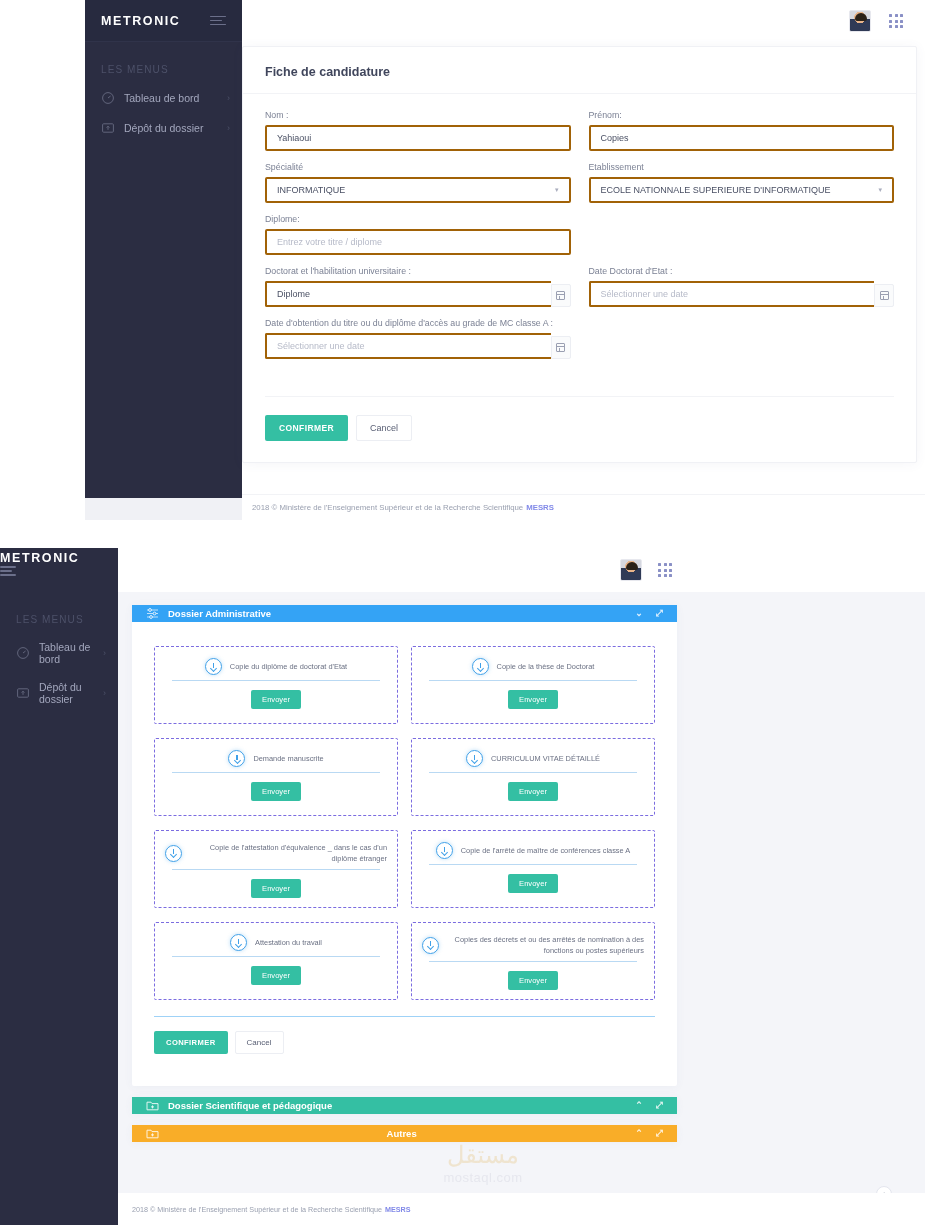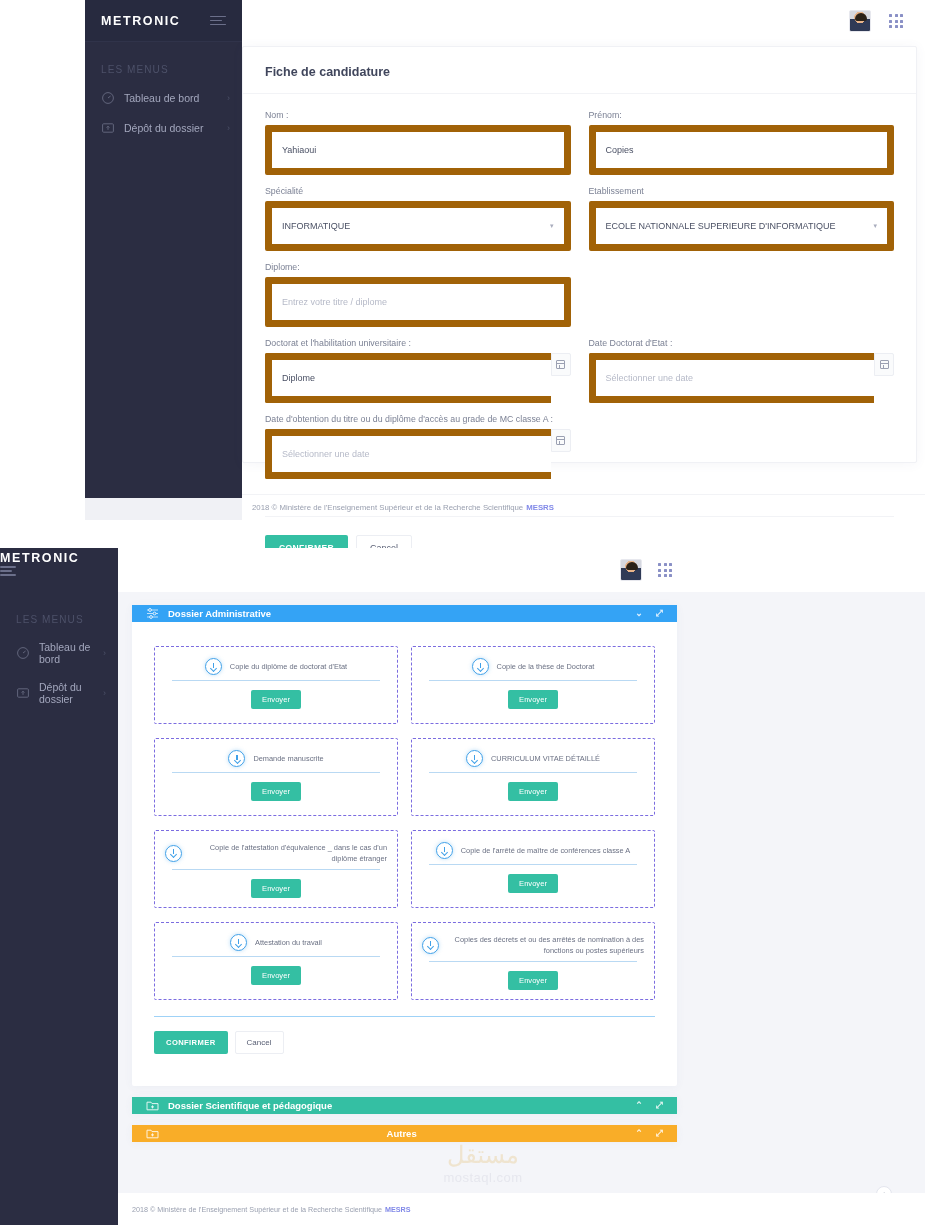--- a/index.html
+++ b/index.html
@@ -61,28 +61,28 @@
   }
   .panel-head { padding:18px 22px 14px 22px; border-bottom:1px solid #f2f3f6; }
   .panel-title { font-size:12.5px; color:#40465c;font-weight:bold; }
   .panel-body { padding:16px 22px 0 22px; }
 
   .row2 { display:flex; gap:18px; }
   .col { flex:1; min-width:0; }
   .fgroup { margin-bottom:11px; }
   .flabel { font-size:8.8px; color:#7b8194; margin-bottom:5px; display:block; }
   .fctrl {
-    width:100%; height:23px; border:7px solid #a16207; border-radius:2px;
-    background:#fff; font-size:9px; color:#4a5064; padding:18px 10px;
+    width:100%; height:23px; border:2px solid #a16207; border-radius:2px;
+    background:#fff; font-size:9px; color:#4a5064; padding:11px 10px;
     display:flex; align-items:center; font-family:"Liberation Sans", sans-serif;
   }
   .fctrl.ph { color:#b6bac8; }
   .fctrl.sel { justify-content:space-between; }
   .caret { color:#a9adbd; font-size:7px; }
-  .with-ico { display:flex; }
+  .with-ico { display:flex;align-items:flex-end; }
   .with-ico .fctrl { border-right:none; border-radius:2px 0 0 2px; }
   .ico-btn {
     width:21px; height:23px; border:1px solid #eceef3; border-radius:0 2px 2px 0;
     background:#fafbfc; display:flex; align-items:center; justify-content:center;
   }
   .cal-ico { width:9px; height:9px; border:1px solid #9ba0b2; border-radius:1px; position:relative; }
   .cal-ico::before{ content:""; position:absolute; left:-1px; top:1.5px; right:-1px; height:1px; background:#9ba0b2;}
   .cal-ico::after{ content:""; position:absolute; left:2px; top:4px; width:4px; height:3px; border:1px solid #9ba0b2; border-top:none; border-right:none;}
 
   .panel-actions { margin-top:26px; padding:18px 0 22px 0; border-top:1px solid #f2f3f6; display:flex; gap:8px; }

